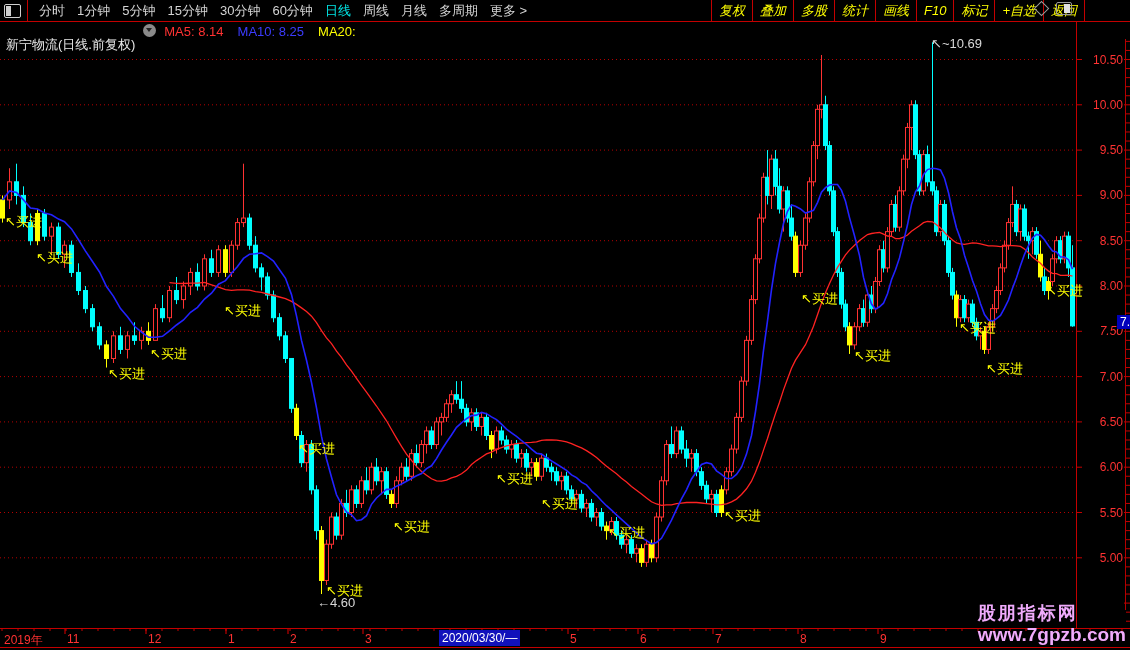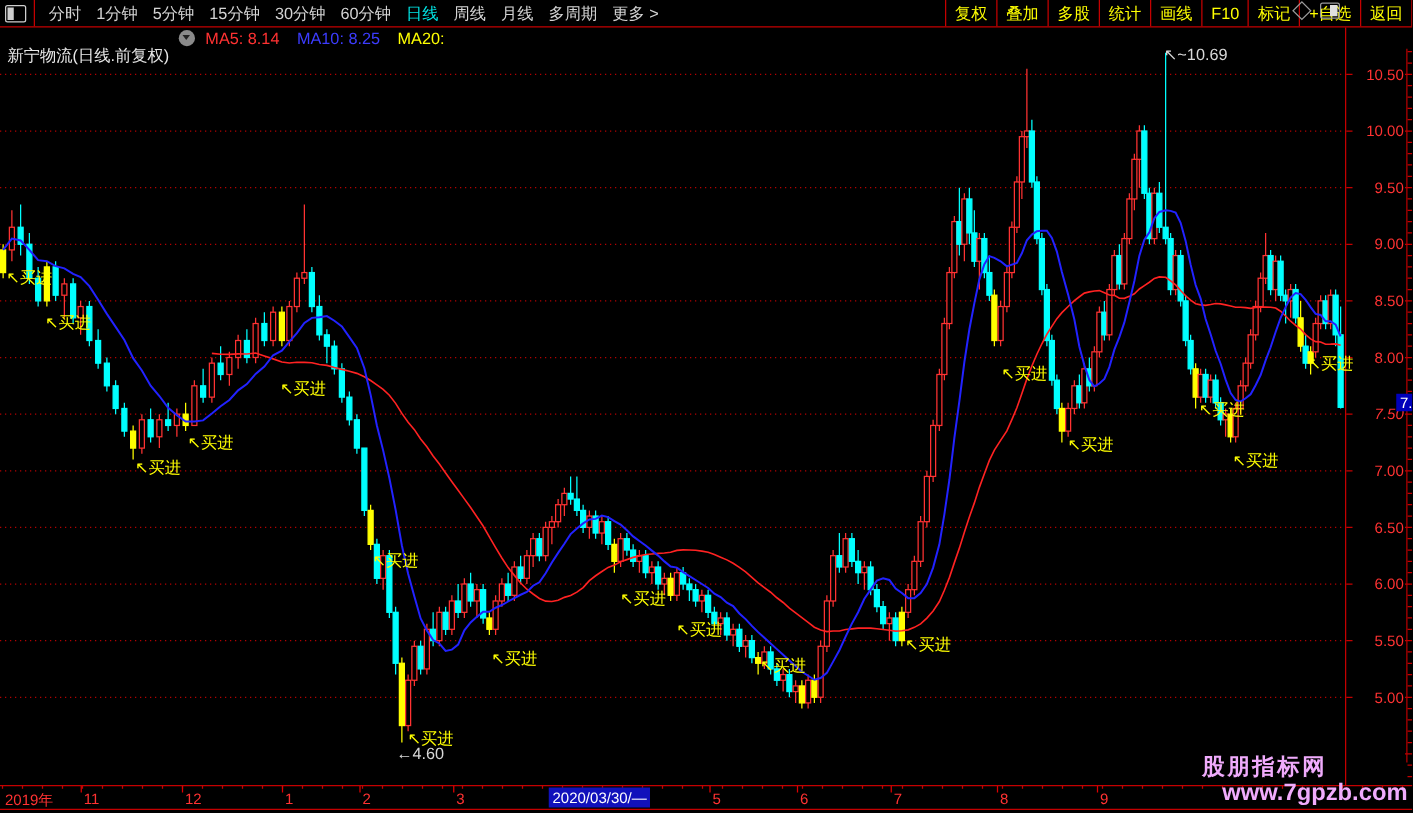--- a/index.html
+++ b/index.html
@@ -6,21 +6,21 @@
   #app{position:relative;width:1130px;height:650px;background:#000;overflow:hidden;
        font-family:"Liberation Sans","DejaVu Sans",sans-serif;}
   
   #menubar{position:absolute;left:0;top:0;width:1130px;height:21px;border-bottom:1px solid #c40000;
            display:flex;align-items:center;}
   #winicon{width:15px;height:12px;border:1px solid #cfcfcf;border-radius:2px;margin:0 6px 0 4px;position:relative;}
   #winicon::after{content:"";position:absolute;left:1px;top:1px;bottom:1px;width:5px;background:#cfcfcf;}
   #menusep{width:1px;height:21px;background:#c40000;margin-right:5px;}
   .mitem{color:#d4d4d4;font-size:13px;margin:0 6px;white-space:nowrap;cursor:default;}
   .mitem.active{color:#00e5e5;}
-  #rightmenu{margin-left:auto;display:flex;height:21px;}
+  #rightmenu{margin-left:auto;margin-right:45px;display:flex;height:21px;font-style:italic;}
   .rbtn{color:#ffff00;font-size:13px;line-height:21px;padding:0 7px;border-left:1px solid #c40000;white-space:nowrap;}
   .rbtn:last-child{border-right:1px solid #c40000;}
   
   #titlebar{position:absolute;left:0;top:22px;width:1130px;height:17px;display:flex;align-items:center;}
   #stocktitle{color:#e8e8e8;font-size:13px;margin-left:6px;white-space:nowrap;margin-top:28px;}
   #ddicon{width:13px;height:13px;border-radius:50%;background:#8a8a8a;margin:0 8px;position:relative;}
   #ddicon::after{content:"";position:absolute;left:3px;top:4px;border:3px solid transparent;border-top:4px solid #222;}
   .mtag{font-size:13px;margin-right:14px;white-space:nowrap;}
   #titleicons{position:absolute;left:1036px;top:2px;display:flex;align-items:center;}
   #diamondicon{width:9px;height:9px;border:1px solid #9a9a9a;transform:rotate(45deg);margin-right:9px;}
@@ -37,21 +37,21 @@
             font-size:12px;line-height:14px;padding-left:3px;margin-left:41px;}
   
   #xaxis{position:absolute;left:0;top:628px;width:1130px;height:19px;border-top:1px solid #c40000;}
   .xlabel{position:absolute;top:3px;color:#ff3232;font-size:12px;white-space:nowrap;}
   #datetag{position:absolute;top:1px;height:16px;background:#1111bb;color:#fff;font-size:12px;
            line-height:16px;padding:0 3px;white-space:nowrap;}
   #xaxisline2{position:absolute;left:0;top:647px;width:1130px;height:1px;background:#c40000;}
   
   #wm{position:absolute;right:4px;bottom:4px;color:#f0abfc;line-height:1.15;}
   #wm .l1{font-size:18px;font-weight:bold;letter-spacing:2px;}
-  #wm .l2{font-size:19px;font-weight:bold;margin-left:16px;}
+  #wm .l2{font-size:19px;font-weight:bold;}
 </style>
 </head>
 <body>
 
 <div id="app">
 
   <div id="menubar">
     <div id="winicon"></div>
     <div id="menusep"></div>
     <div id="leftmenu" style="display: flex;">

